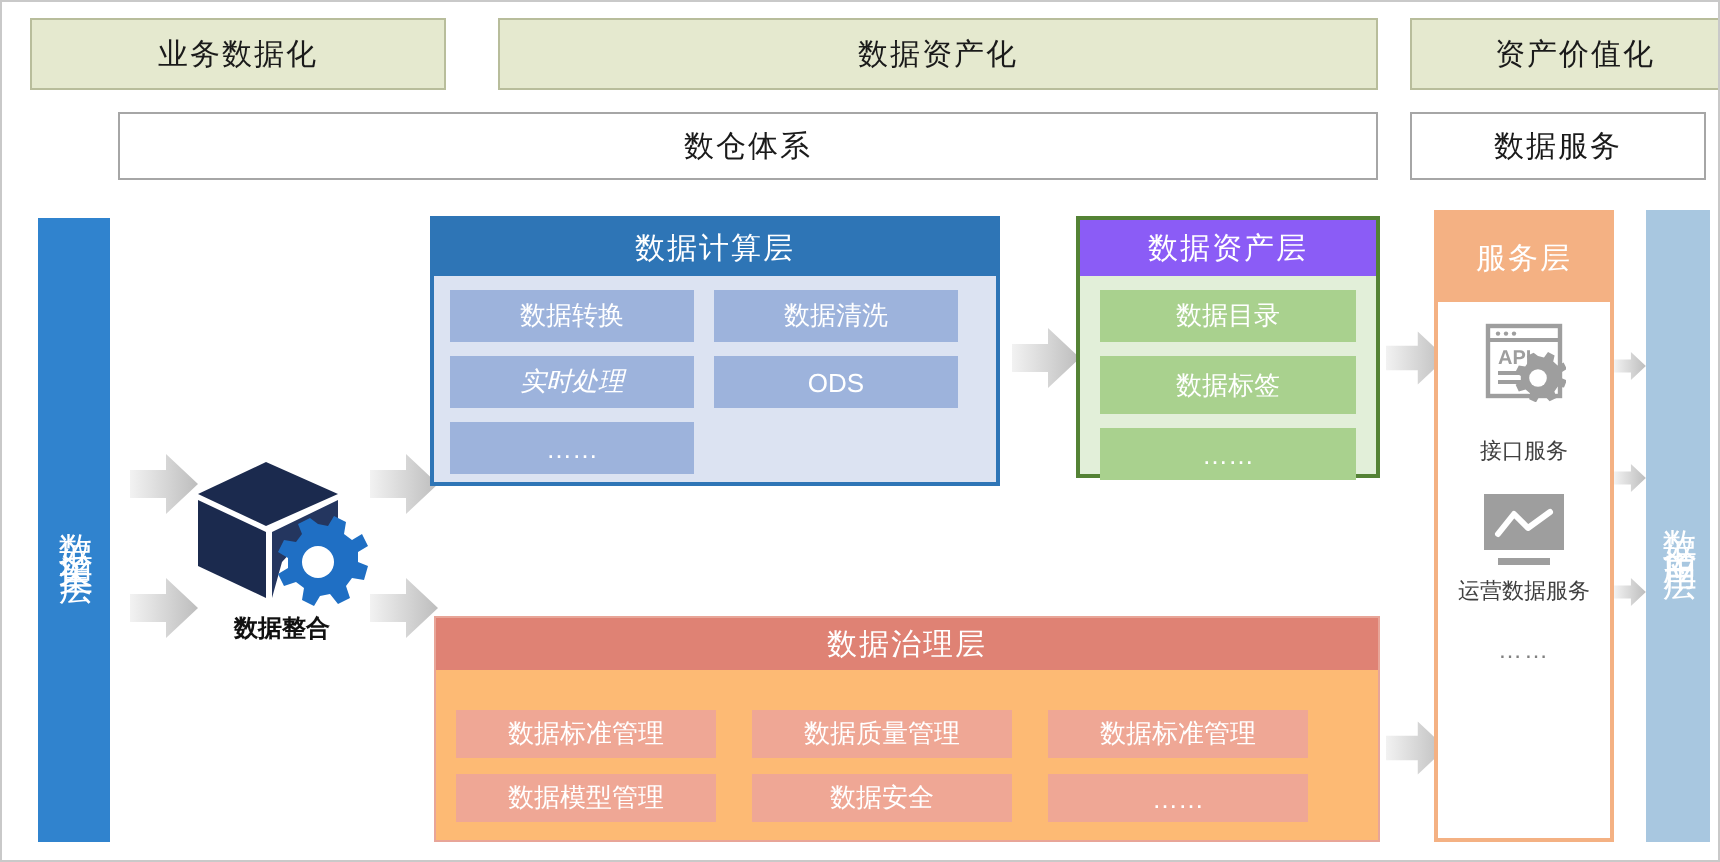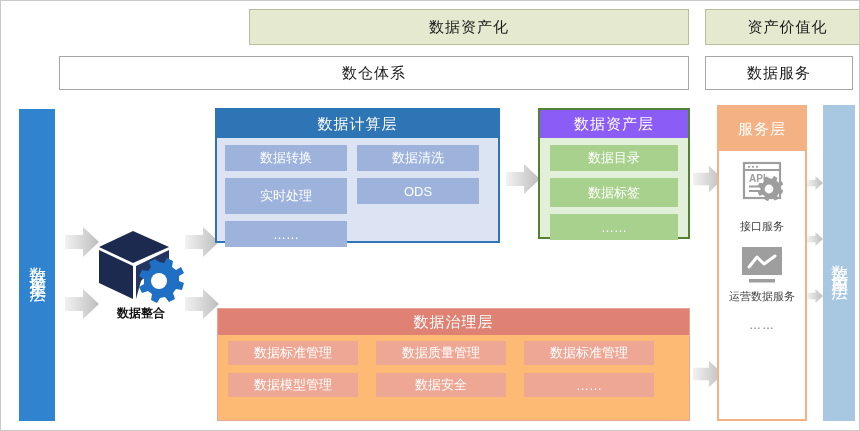--- a/index.html
+++ b/index.html
@@ -78,20 +78,23 @@
   
   .integrate-cap{
     text-align:center;font-size:12px;font-weight:bold;color:#111111;
   }
 </style>
 </head>
 <body>
 
 <div id="canvas">
 
+  <div class="abs hdr-phase" style="left:14px;top:8px;width:208px;height:36px;">
+    <span>业务数据化</span>
+  </div>
   <div class="abs hdr-phase" style="left:248px;top:8px;width:440px;height:36px;">
     <span>数据资产化</span>
   </div>
   <div class="abs hdr-phase" style="left:704px;top:8px;width:165px;height:36px;font-family:Liberation Serif, serif;">
     <span>资产价值化</span>
   </div>
 
   <div class="abs hdr-sub" style="left:58px;top:55px;width:630px;height:34px;">
     <span>数仓体系</span>
   </div>
@@ -149,21 +152,21 @@
     <svg width="34" height="30" viewBox="0 0 34 30">
       <path d="M0,8 L18,8 L18,0 L34,15 L18,30 L18,22 L0,22 Z" fill="url(#ag1)"></path>
     </svg>
   </div>
 
   <div class="abs panel compute" style="left:214px;top:107px;width:285px;height:135px;">
     <div class="panel-hd" style="height:28px;">数据计算层</div>
     <div class="panel-bd" style="padding:7px 8px;gap:7px 10px;">
       <div class="chip-blue" style="width:122px;height:26px;">数据转换</div>
       <div class="chip-blue" style="width:122px;height:26px;">数据清洗</div>
-      <div class="chip-blue" style="width:122px;height:36px;">实时处理</div>
+      <div class="chip-blue" style="width:122px;height:26px;font-style:italic;">实时处理</div>
       <div class="chip-blue" style="width:122px;height:26px;">ODS</div>
       <div class="chip-blue" style="width:122px;height:26px;">……</div>
     </div>
   </div>
 
   <div class="arrow" style="left:505px;top:163px;">
     <svg width="34" height="30" viewBox="0 0 34 30">
       <path d="M0,8 L18,8 L18,0 L34,15 L18,30 L18,22 L0,22 Z" fill="url(#ag1)"></path>
     </svg>
   </div>
@@ -178,21 +181,21 @@
   </div>
 
   <div class="arrow" style="left:692px;top:163px;">
     <svg width="30" height="30" viewBox="0 0 34 30">
       <path d="M0,8 L18,8 L18,0 L34,15 L18,30 L18,22 L0,22 Z" fill="url(#ag1)"></path>
     </svg>
   </div>
 
   <div class="abs panel govern" style="left:216px;top:307px;width:473px;height:113px;">
     <div class="panel-hd" style="height:26px;">数据治理层</div>
-    <div class="panel-bd" style="padding:6px 10px;gap:8px 18px;">
+    <div class="panel-bd" style="padding:20px 10px;gap:8px 18px;">
       <div class="chip-pink" style="width:130px;height:24px;">数据标准管理</div>
       <div class="chip-pink" style="width:130px;height:24px;">数据质量管理</div>
       <div class="chip-pink" style="width:130px;height:24px;">数据标准管理</div>
       <div class="chip-pink" style="width:130px;height:24px;">数据模型管理</div>
       <div class="chip-pink" style="width:130px;height:24px;">数据安全</div>
       <div class="chip-pink" style="width:130px;height:24px;">……</div>
     </div>
   </div>
 
   <div class="arrow" style="left:692px;top:358px;">

